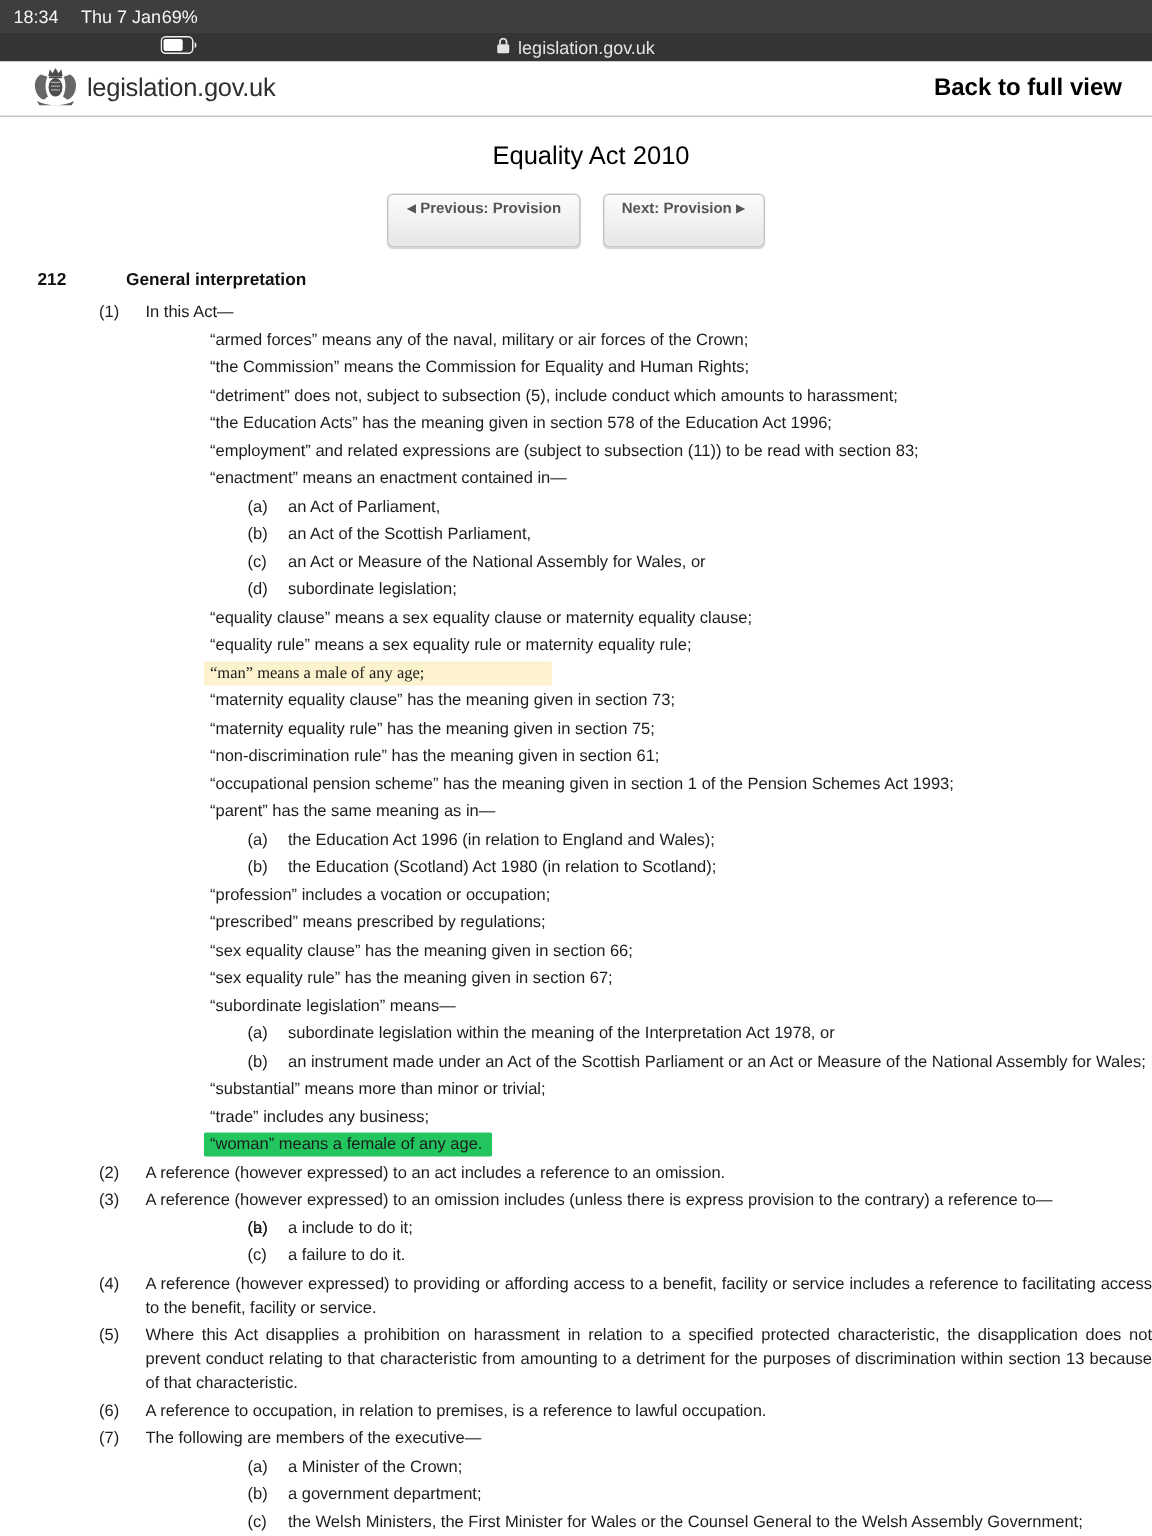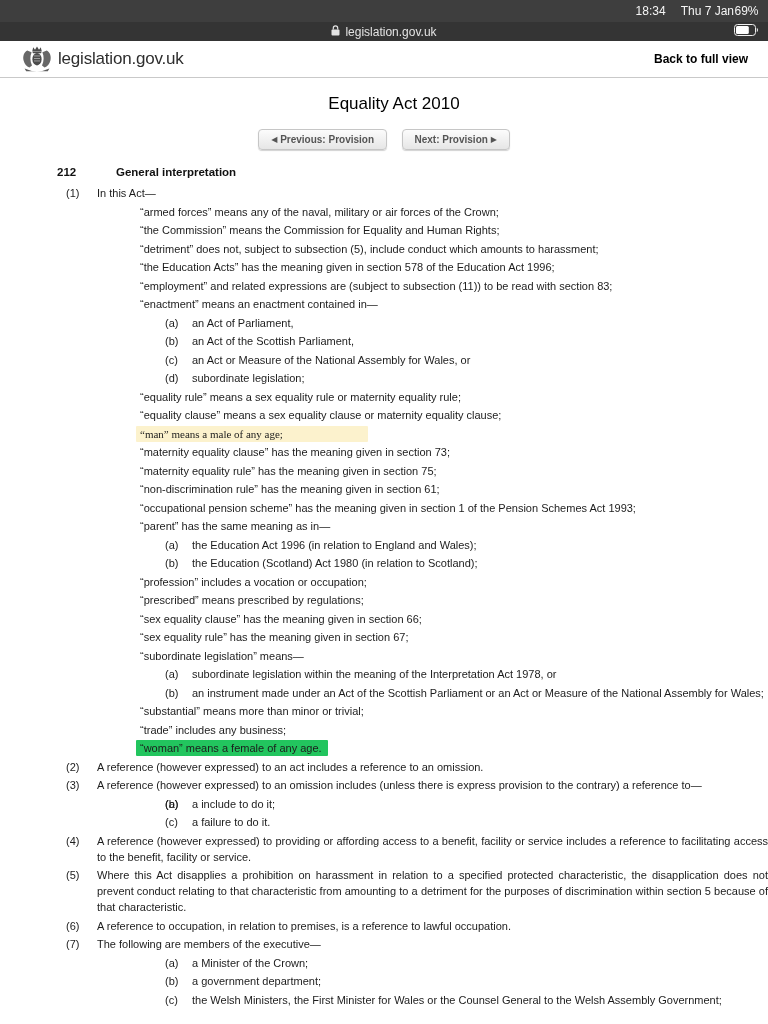--- a/index.html
+++ b/index.html
@@ -1,47 +1,47 @@
 <!DOCTYPE html>
 <html><head>
 <meta charset="utf-8">
 <style>
   * { margin:0; padding:0; box-sizing:border-box; }
   html,body { width:768px; height:1024px; overflow:hidden; background:#fff;
     font-family:"Liberation Sans","DejaVu Sans",sans-serif; }
 
   
   .status-bar { height:22px; background:#3e3e3e; color:#f5f5f5; font-size:12px;
-    display:flex; align-items:center; justify-content:flex-end; padding:0 9px; }
+    display:flex; align-items:center; justify-content:flex-start; padding:0 9px; }
   .sb-left { display:flex; align-items:center; gap:15px; }
   .sb-right { display:flex; align-items:center; gap:6px;flex-direction:column; }
   .url-bar { height:19px; background:#343434; color:#e3e3e3; font-size:12px;
     display:flex; align-items:center; justify-content:center; gap:5px; }
 
   
   .site-header { height:37px; background:#fff; border-bottom:1px solid #c9c9c9;
     display:flex; align-items:center; justify-content:space-between; padding:0 20px; }
   .brand { display:flex; align-items:center; gap:4px; cursor:pointer; }
   .brand-name { font-size:17px; color:#2e2e2e; letter-spacing:-0.2px; }
-  .back-link { font-size:12px; font-weight:bold; color:#000; cursor:pointer; }
+  .back-link { font-size:16px; font-weight:bold; color:#000; cursor:pointer; }
 
   
   .page-title { font-size:17px; font-weight:400; color:#000; margin:16px 0 0 20px;text-align:center; }
   .nav-buttons { text-align:center; margin-top:15px; }
-  .nav-btn { display:inline-block; margin:0 5px; padding:4px 12px 4px;
+  .nav-btn { display:inline-block; margin:0 5px; padding:4px 12px 19px;
     border:1px solid #c6c6c6; border-radius:4px;
     background:linear-gradient(#fcfcfc,#e6e6e6);
     box-shadow:0 1px 1px rgba(0,0,0,0.18);
     font-size:10px; font-weight:bold; color:#555; cursor:pointer; }
   .nav-btn .arrow { font-size:8px; position:relative; top:-1px; }
 
   
   .provision { margin-top:14px; }
   .section-head { position:relative; font-size:11.5px; line-height:16px;
-    margin-bottom:5px;margin-left:32px; }
+    margin-bottom:5px; }
   .sec-num { position:absolute; left:25px; font-weight:bold; color:#111; }
   .sec-title { margin-left:84px; font-weight:bold; color:#111; }
 
   .p-row { position:relative; font-size:11px; line-height:16px; color:#1c1c1c;
     margin-bottom:2.5px; }
   .p-row .num { position:absolute; top:0; }
   .indent1 .num { left:66px; }
   .indent1 .txt { display:block; margin-left:97px; }
   .indent2 .txt { display:block; margin-left:140px; margin-right:22px; }
   .indent3 .num { left:165px; }
@@ -156,24 +156,24 @@
       </div>
       <div class="p-row indent3">
         <span class="num">(c)</span>
         <span class="txt">an Act or Measure of the National Assembly for Wales, or</span>
       </div>
       <div class="p-row indent3">
         <span class="num">(d)</span>
         <span class="txt">subordinate legislation;</span>
       </div>
       <div class="p-row indent2">
+        <span class="txt">“equality clause” means a sex equality clause or maternity equality clause;</span>
+      </div>
+      <div class="p-row indent2">
         <span class="txt">“equality rule” means a sex equality rule or maternity equality rule;</span>
-      </div>
-      <div class="p-row indent2">
-        <span class="txt">“equality clause” means a sex equality clause or maternity equality clause;</span>
       </div>
       <div class="p-row indent2">
         <span class="txt"><span class="hl" style="background: rgb(252, 242, 205); padding-right: 85px; font-family: Liberation Serif, serif;">“man” means a male of any age;</span></span>
       </div>
       <div class="p-row indent2">
         <span class="txt">“maternity equality clause” has the meaning given in section 73;</span>
       </div>
       <div class="p-row indent2">
         <span class="txt">“maternity equality rule” has the meaning given in section 75;</span>
       </div>
@@ -244,21 +244,21 @@
       <div class="p-row indent3">
         <span class="num">(c)</span>
         <span class="txt">a failure to do it.</span>
       </div>
       <div class="p-row indent1 justify">
         <span class="num">(4)</span>
         <span class="txt">A reference (however expressed) to providing or affording access to a benefit, facility or service includes a reference to facilitating access to the benefit, facility or service.</span>
       </div>
       <div class="p-row indent1 justify">
         <span class="num">(5)</span>
-        <span class="txt">Where this Act disapplies a prohibition on harassment in relation to a specified protected characteristic, the disapplication does not prevent conduct relating to that characteristic from amounting to a detriment for the purposes of discrimination within section 5 because of that characteristic.</span>
+        <span class="txt">Where this Act disapplies a prohibition on harassment in relation to a specified protected characteristic, the disapplication does not prevent conduct relating to that characteristic from amounting to a detriment for the purposes of discrimination within section 13 because of that characteristic.</span>
       </div>
       <div class="p-row indent1">
         <span class="num">(6)</span>
         <span class="txt">A reference to occupation, in relation to premises, is a reference to lawful occupation.</span>
       </div>
       <div class="p-row indent1">
         <span class="num">(7)</span>
         <span class="txt">The following are members of the executive—</span>
       </div>
       <div class="p-row indent3">

